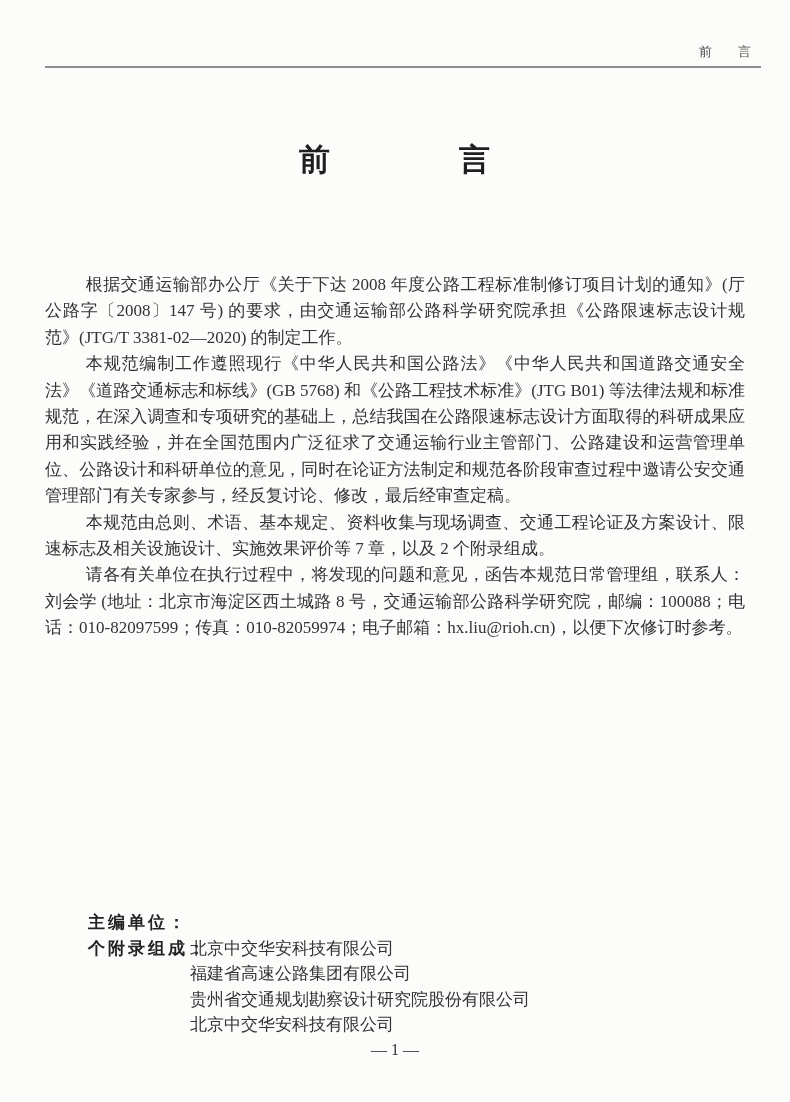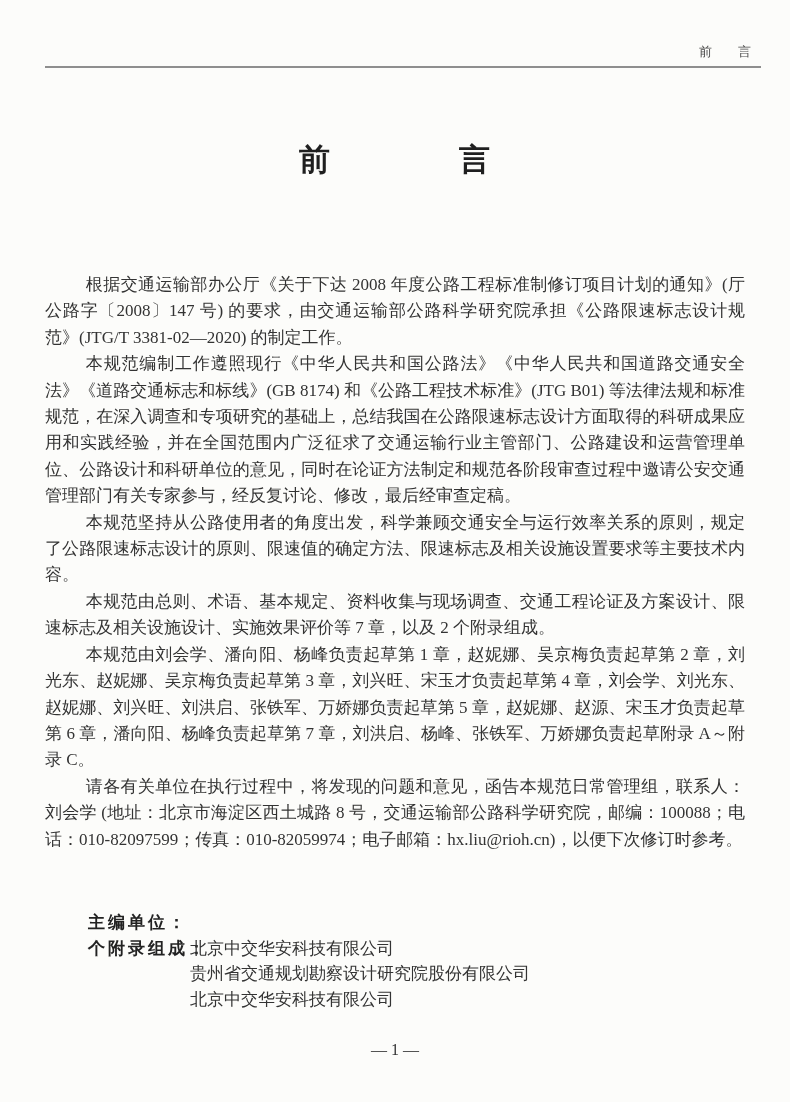--- a/index.html
+++ b/index.html
@@ -117,34 +117,36 @@
 
   <div class="running-head">
     <span class="rh-text">前　　言</span>
     <div class="rh-rule"></div>
   </div>
 
   <h1 class="doc-title">前　　　　言</h1>
 
   <div class="doc-body">
     <p>根据交通运输部办公厅《关于下达 2008 年度公路工程标准制修订项目计划的通知》(厅公路字〔2008〕147 号) 的要求，由交通运输部公路科学研究院承担《公路限速标志设计规范》(JTG/T 3381-02—2020) 的制定工作。</p>
-    <p>本规范编制工作遵照现行《中华人民共和国公路法》《中华人民共和国道路交通安全法》《道路交通标志和标线》(GB 8174) 和《公路工程技术标准》(JTG B01) 等法律法规和标准规范，在深入调查和专项研究的基础上，总结我国在公路限速标志设计方面取得的科研成果应用和实践经验，并在全国范围内广泛征求了交通运输行业主管部门、公路建设和运营管理单位、公路设计和科研单位的意见，同时在论证方法制定和规范各阶段审查过程中邀请公安交通管理部门有关专家参与，经反复讨论、修改，最后经审查定稿。</p>
-    <p>本规范坚持从公路使用者的角度出发，科学兼顾交通安全与运行效率关系的原则，规定了公路限速标志设计的原则、限速值的确定方法、限速标志及相关设施设置要求等主要技术内容。</p>
+    <p>本规范编制工作遵照现行《中华人民共和国公路法》《中华人民共和国道路交通安全法》《道路交通标志和标线》(GB 5768) 和《公路工程技术标准》(JTG B01) 等法律法规和标准规范，在深入调查和专项研究的基础上，总结我国在公路限速标志设计方面取得的科研成果应用和实践经验，并在全国范围内广泛征求了交通运输行业主管部门、公路建设和运营管理单位、公路设计和科研单位的意见，同时在论证方法制定和规范各阶段审查过程中邀请公安交通管理部门有关专家参与，经反复讨论、修改，最后经审查定稿。</p>
     <p>本规范由总则、术语、基本规定、资料收集与现场调查、交通工程论证及方案设计、限速标志及相关设施设计、实施效果评价等 7 章，以及 2 个附录组成。</p>
-    <p>本规范由刘会学、潘向阳、杨峰负责起草第 1 章，赵妮娜、吴京梅负责起草第 2 章，刘光东、赵妮娜、吴京梅负责起草第 3 章，刘兴旺、宋玉才负责起草第 4 章，刘会学、刘光东、赵妮娜、刘兴旺、刘洪启、张铁军、万娇娜负责起草第 5 章，赵妮娜、赵源、宋玉才负责起草第 6 章，潘向阳、杨峰负责起草第 7 章，刘洪启、杨峰、张铁军、万娇娜负责起草附录 A～附录 C。</p>
     <p>请各有关单位在执行过程中，将发现的问题和意见，函告本规范日常管理组，联系人：刘会学 (地址：北京市海淀区西土城路 8 号，交通运输部公路科学研究院，邮编：100088；电话：010-82097599；传真：010-82059974；电子邮箱：hx.liu@rioh.cn)，以便下次修订时参考。</p>
   </div>
 
   <div class="units">
     <div class="unit-row">
       <span class="unit-label">主编单位：</span>
     </div>
     <div class="unit-row">
       <span class="unit-label">个附录组成：</span>
       <span class="unit-value">北京中交华安科技有限公司</span>
+    </div>
+    <div class="unit-row">
+      <span class="unit-spacer"></span>
+      <span class="unit-value">福建省高速公路集团有限公司</span>
     </div>
     <div class="unit-row">
       <span class="unit-spacer"></span>
       <span class="unit-value">贵州省交通规划勘察设计研究院股份有限公司</span>
     </div>
     <div class="unit-row">
       <span class="unit-spacer"></span>
       <span class="unit-value">北京中交华安科技有限公司</span>
     </div>
   </div>

